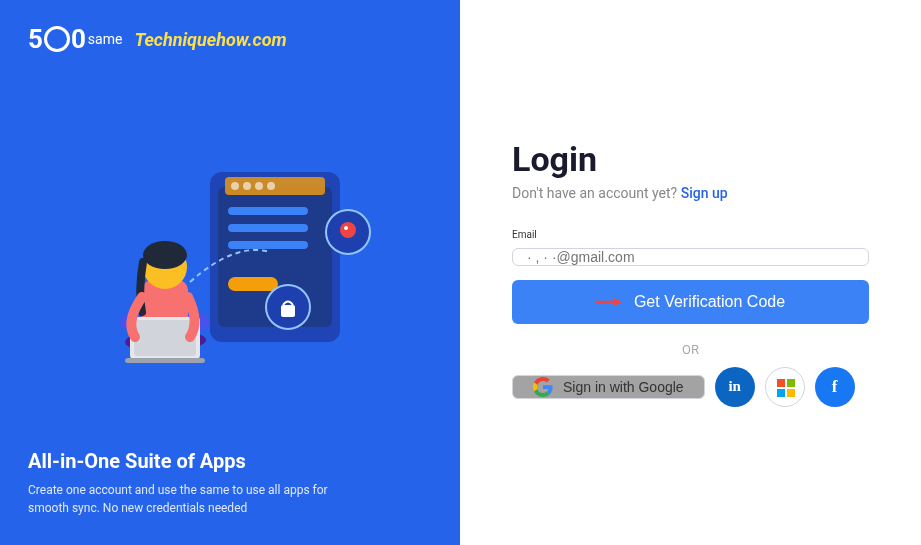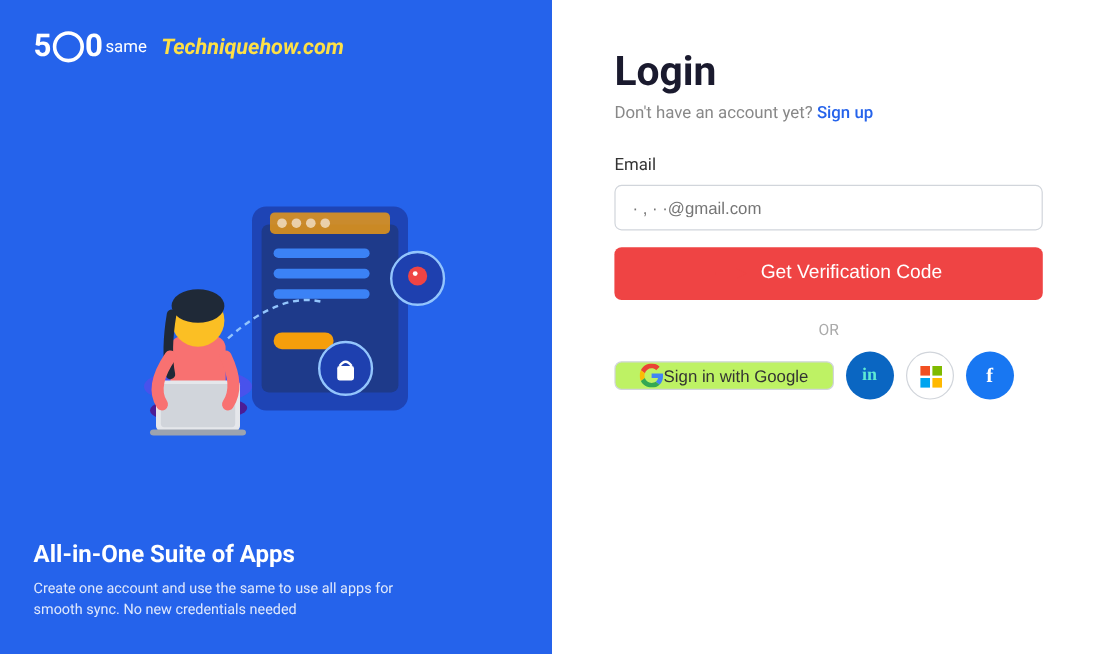--- a/index.html
+++ b/index.html
@@ -100,21 +100,21 @@
       color: rgba(255,255,255,0.85);
       line-height: 1.5;
       max-width: 340px;
     }
 
     
     .right-panel {
       flex: 1;
       display: flex;
       flex-direction: column;
-      justify-content: flex-start;
+      justify-content: center;
       padding: 40px 52px;
       background: #fff;
     }
 
     .login-title {
       font-size: 34px;
       font-weight: 700;
       color: #1a1a2e;
       margin-bottom: 6px;
     }
@@ -125,41 +125,41 @@
       margin-bottom: 28px;
     }
 
     .signup-text a {
       color: #2563eb;
       text-decoration: none;
       font-weight: 500;
     }
 
     .email-label {
-      font-size: 14px;
+      font-size: 10px;
       color: #333;
       margin-bottom: 8px;
       display: block;
     }
 
     .email-input {
       width: 100%;
-      padding: 10px 14px;
+      padding: 0 14px;
       border: 1.5px solid #d1d5db;
       border-radius: 6px;
       font-size: 14px;
       color: #404040;
       outline: none;
       margin-bottom: 14px;
     }
 
     .verify-btn {
       width: 100%;
       padding: 13px;
-      background: #ef4444;
+      background: #3b82f6;
       color: #fff;
       border: none;
       border-radius: 6px;
       font-size: 16px;
       font-weight: 500;
       cursor: pointer;
       position: relative;
       display: flex;
       align-items: center;
       justify-content: center;
@@ -177,24 +177,25 @@
 
     .social-row {
       display: flex;
       align-items: center;
       gap: 10px;
     }
 
     .google-btn {
       display: flex;
       align-items: center;
+      gap: 10px;
       padding: 1px 20px;
       border: 1.5px solid #d1d5db;
       border-radius: 6px;
-      background: #bef264;
+      background: #a3a3a3;
       cursor: pointer;
       font-size: 14px;
       font-weight: 500;
       color: #333;
       white-space: nowrap;
     }
 
     .social-icon-btn {
       width: 40px;
       height: 40px;
@@ -203,21 +204,21 @@
       cursor: pointer;
       display: flex;
       align-items: center;
       justify-content: center;
       font-size: 16px;
       font-weight: 700;
     }
 
     .linkedin-btn {
       background: #0a66c2;
-      color: #5eead4;
+      color: #ffffff;
     }
 
     .microsoft-btn {
       background: #fff;
       border: 1.5px solid #d1d5db;
     }
 
     .facebook-btn {
       background: #1877f2;
       color: #fff;

